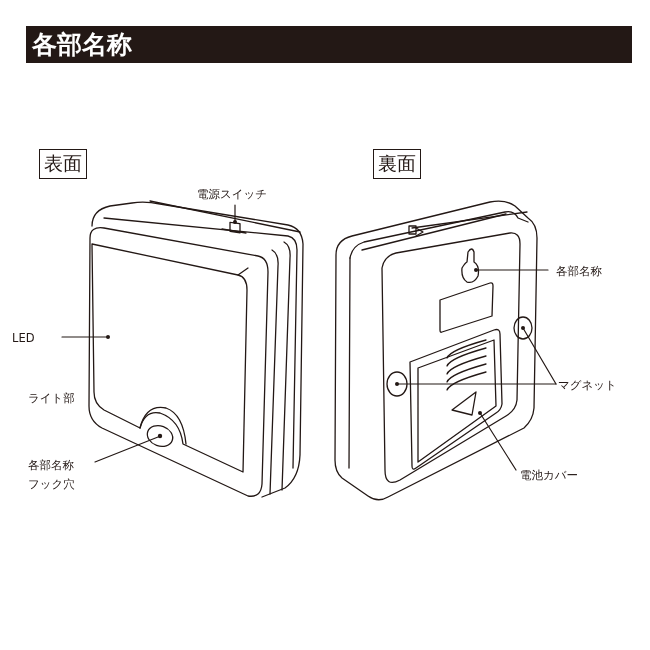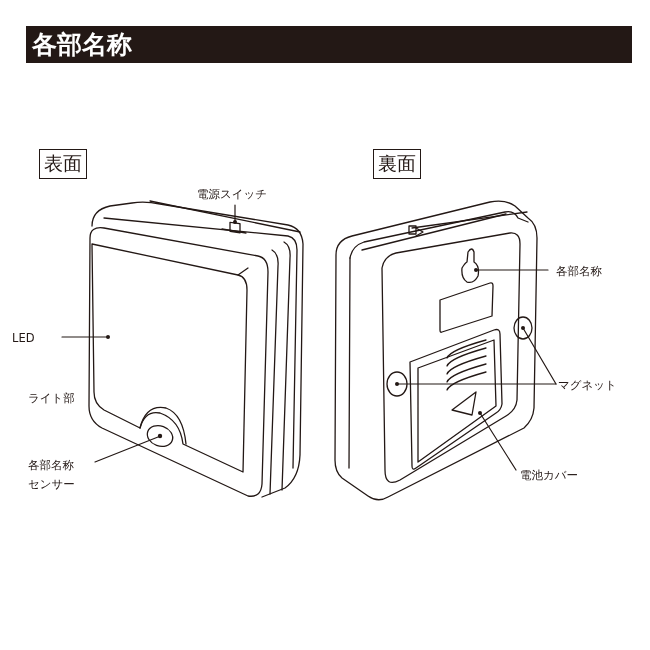--- a/index.html
+++ b/index.html
@@ -92,17 +92,17 @@
     <line class="leader" x1="397" y1="384" x2="556" y2="384"></line>
     <line class="leader" x1="523" y1="328" x2="556" y2="384"></line>
     <line class="leader" x1="480" y1="413" x2="516" y2="470"></line>
   </g>
 </svg>
 
 <div class="callout" style="left:197px; top:185px;">電源スイッチ</div>
 <div class="callout" style="left:12px; top:329px;">LED</div>
 <div class="callout" style="left:28px; top:347px;margin-top:42px;">ライト部</div>
 <div class="callout" style="left:28px; top:456px;">各部名称</div>
-<div class="callout" style="left:28px; top:475px;">センサー</div>
+<div class="callout" style="left:28px; top:475px;">フック穴</div>
 
 <div class="callout" style="left:556px; top:262px;">各部名称</div>
 <div class="callout" style="left:558px; top:376px;">マグネット</div>
 <div class="callout" style="left:520px; top:466px;">電池カバー</div>
 
 </body></html>

